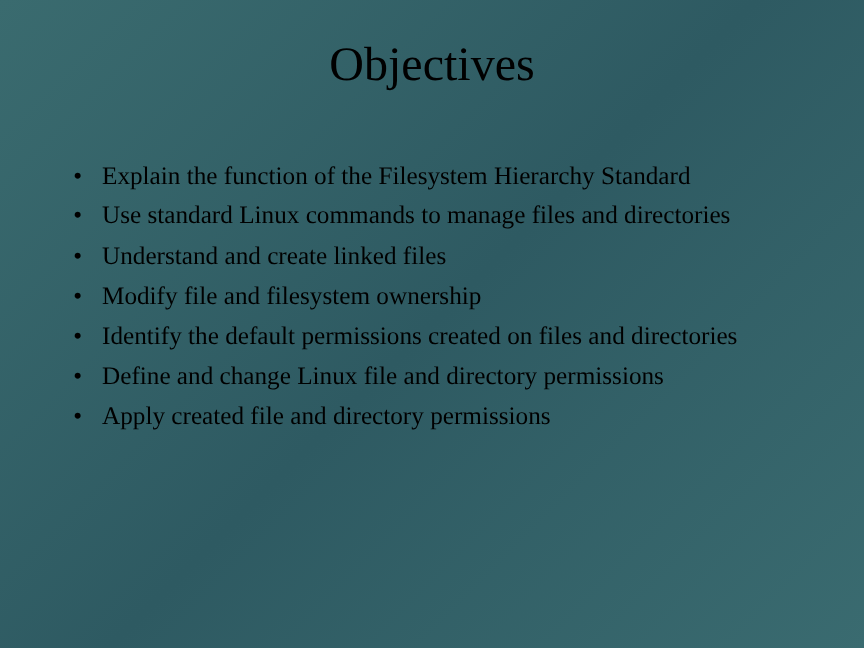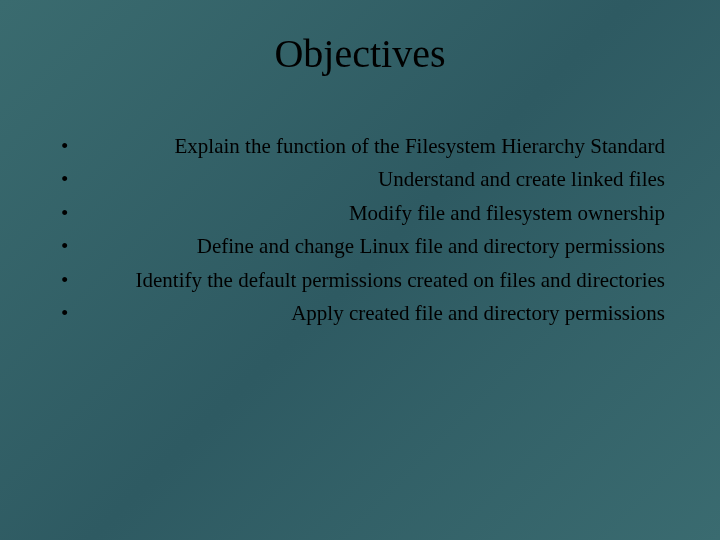--- a/index.html
+++ b/index.html
@@ -26,21 +26,20 @@
     font-size: 40px;
     text-align: center;
     margin: 10px 0 55px 0;
     font-weight: normal;
     color: #000;
   }
   ul.bullets {
     list-style: none;
     padding: 0 10px 0 10px;
     margin: 0;
-    text-align: right;
   }
   ul.bullets li {
     position: relative;
     padding-left: 30px;
     font-size: 21px;
     line-height: 1.4;
     margin-bottom: 4px;
     color: #000;
   }
   ul.bullets li::before {
@@ -52,19 +51,20 @@
     color: #000;
   }
 </style>
 </head>
 <body>
 
 <div class="slide">
   <h1 class="title">Objectives</h1>
   <ul class="bullets">
     <li>Explain the function of the Filesystem Hierarchy Standard</li>
+    <li>Use standard Linux commands to manage files and directories</li>
     <li>Understand and create linked files</li>
     <li>Modify file and filesystem ownership</li>
+    <li>Identify the default permissions created on files and directories</li>
     <li>Define and change Linux file and directory permissions</li>
-    <li>Identify the default permissions created on files and directories</li>
     <li>Apply created file and directory permissions</li>
   </ul>
 </div>
 
 </body></html>

